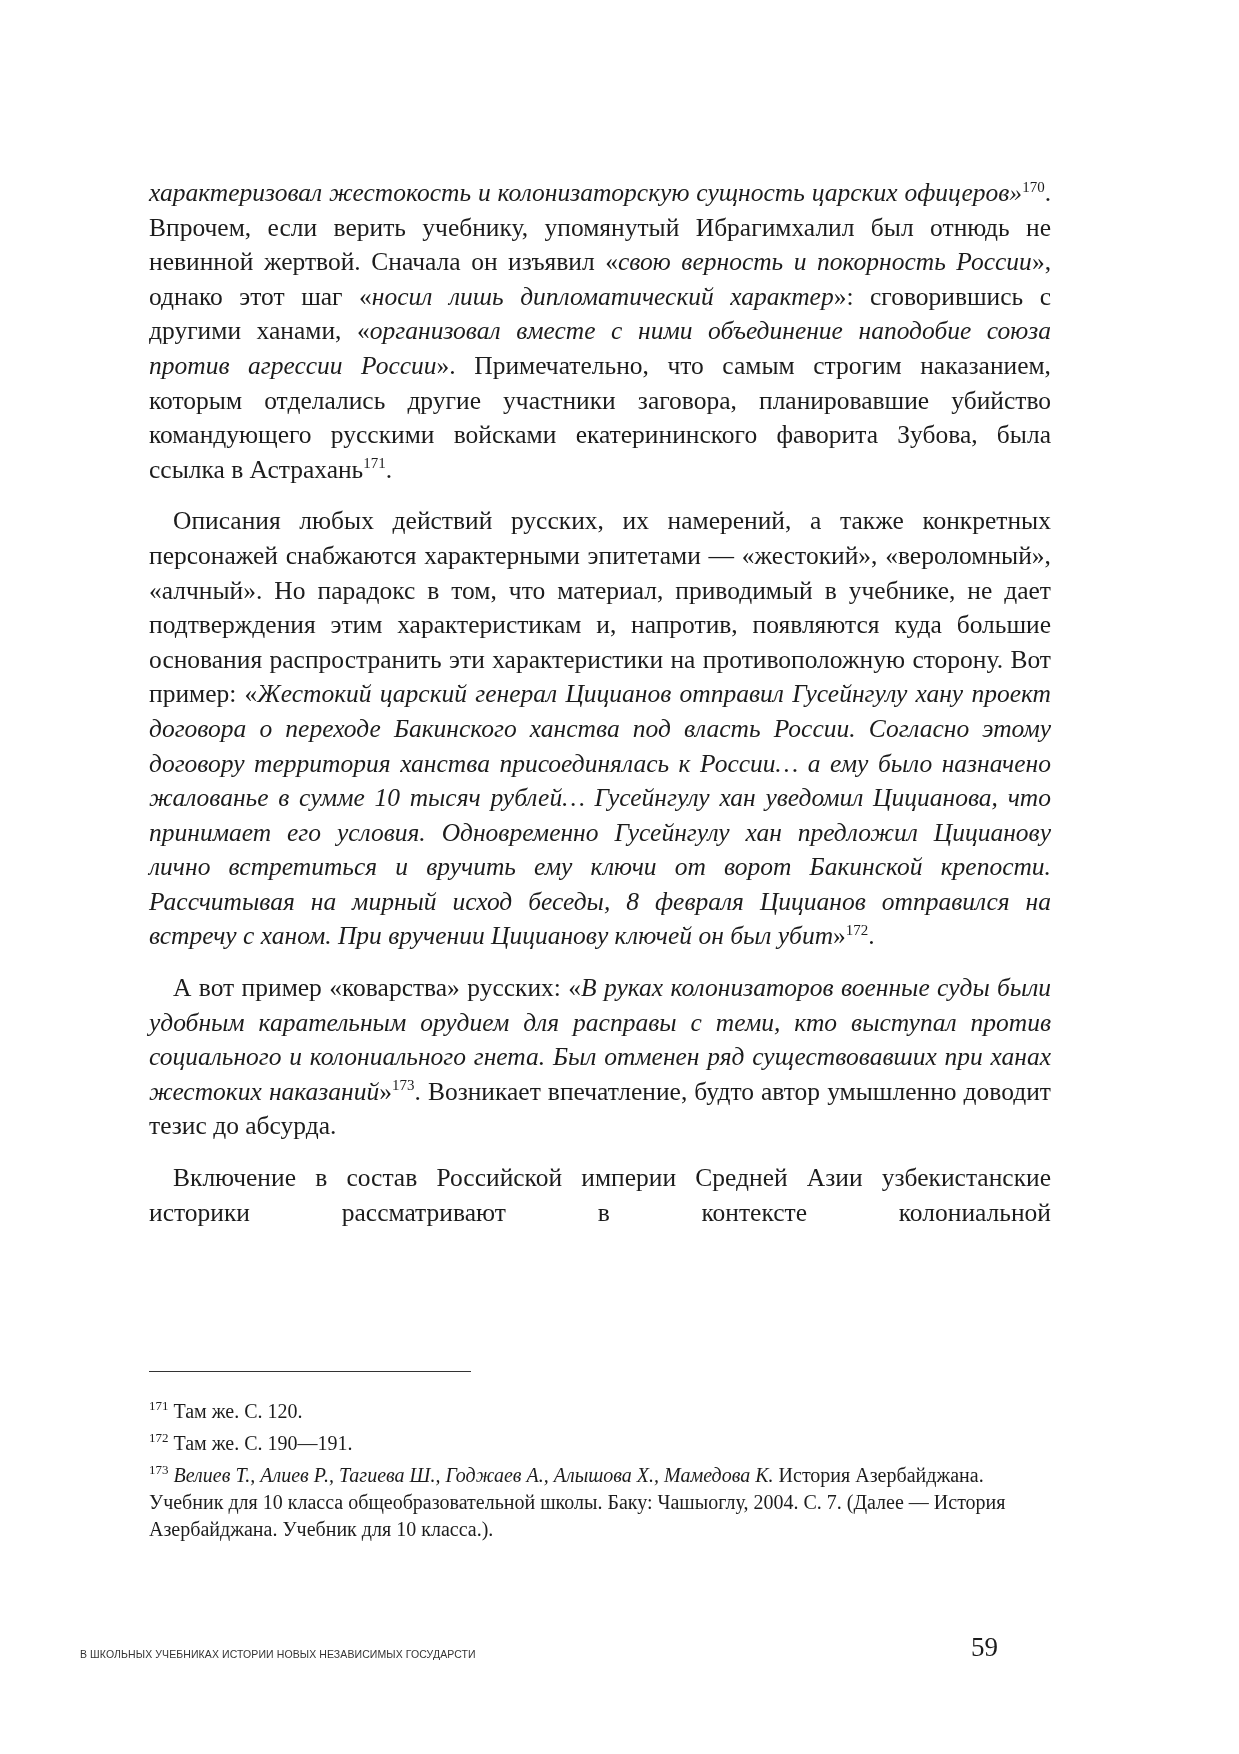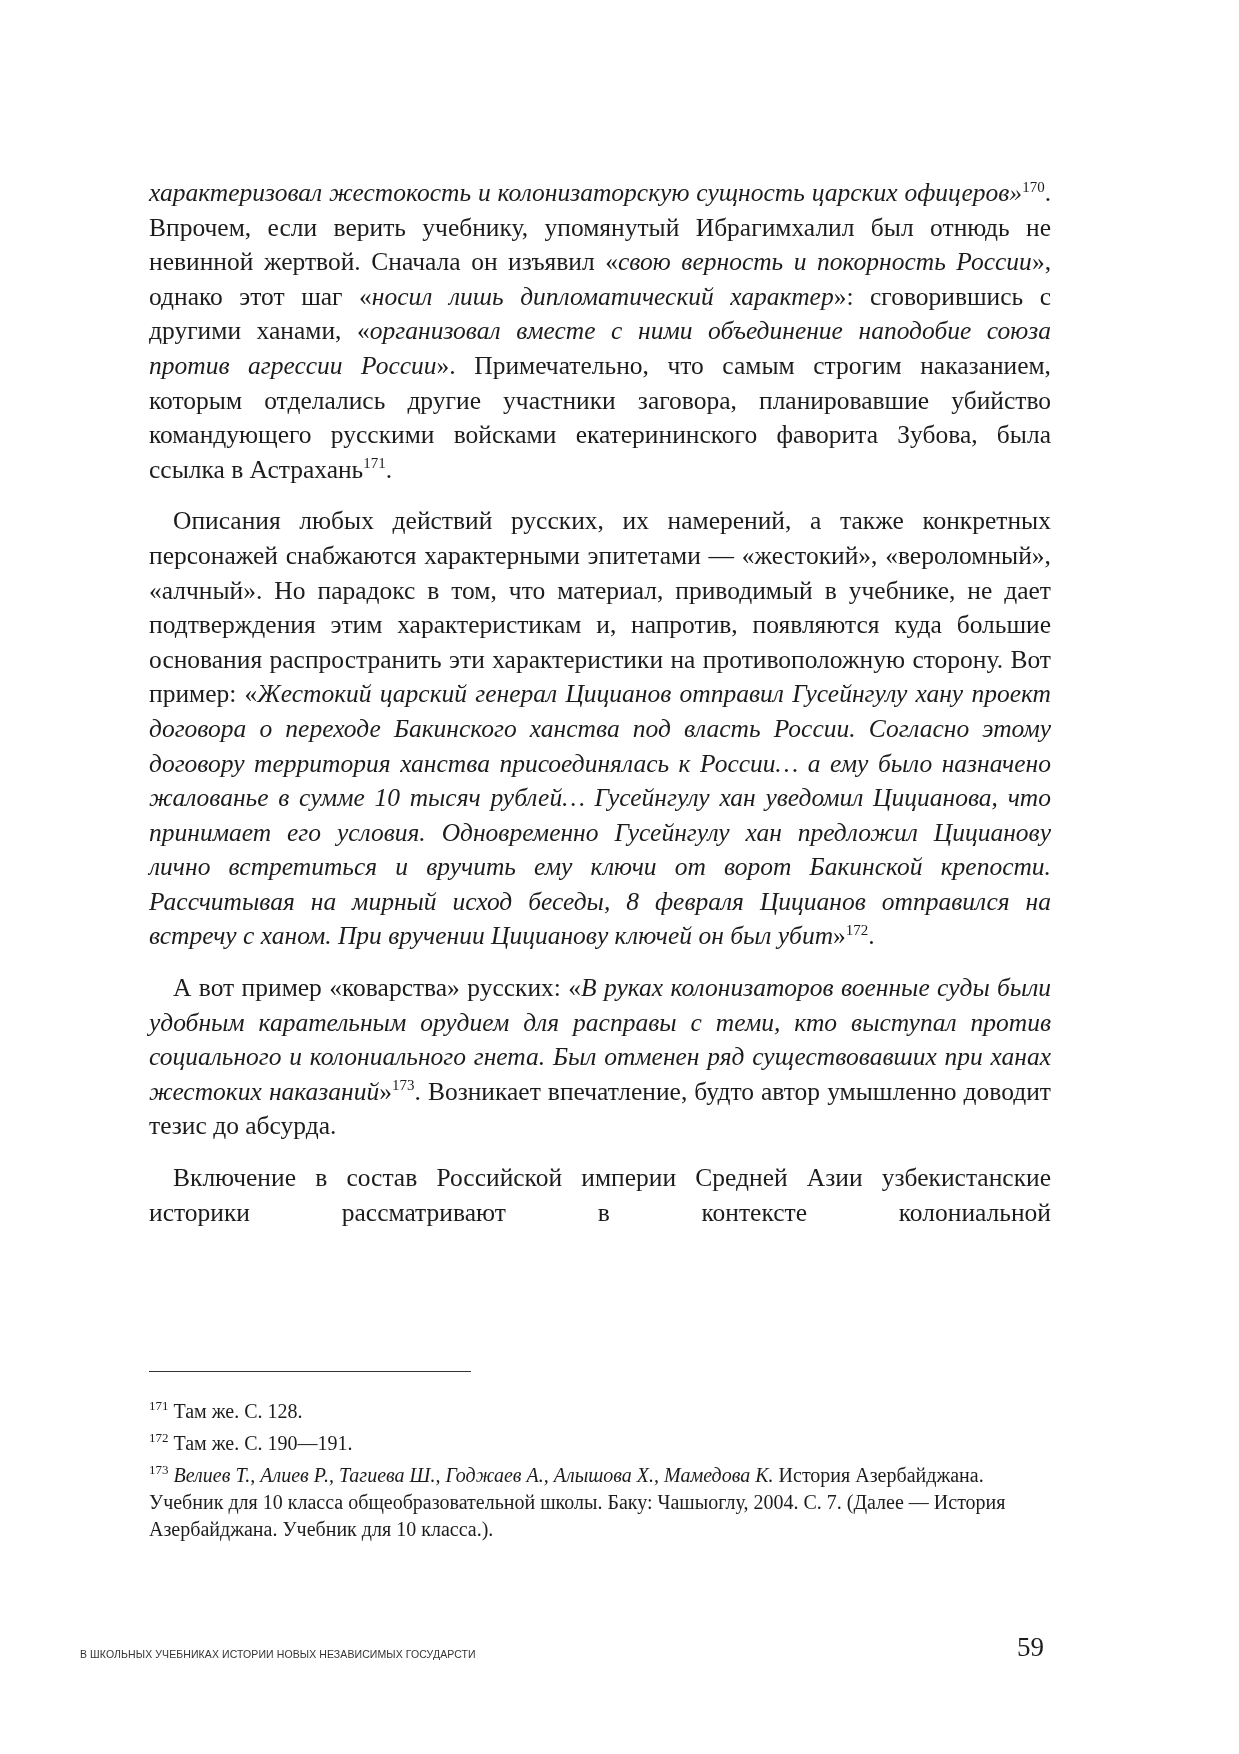--- a/index.html
+++ b/index.html
@@ -19,39 +19,39 @@
       font-family: "Liberation Serif", serif; font-size: 20px; line-height: 27px;
     }
     .fn { margin: 0 0 5px 0; }
     .fn sup { font-size: 13px; }
     .running-head {
       position: absolute; left: 72px; top: 1648px;
       font-family: "Liberation Sans", sans-serif; font-size: 10.5px; letter-spacing: 0.1px;
       text-transform: uppercase; color: #333; padding-left: 8px;
     }
     .page-number {
-      position: absolute; left: 1017px; top: 1632px;
+      position: absolute; left: 971px; top: 1632px;
       font-family: "Liberation Serif", serif; font-size: 27px; color: #1c1c1c;
     }
   </style>
 </head>
 <body>
 
 <div class="page-body">
   <p class="para"><em>характеризовал жестокость и колонизаторскую сущность царских офицеров»</em><sup>170</sup><span>. Впрочем, если верить учебнику, упомянутый Ибрагимхалил был отнюдь не невинной жертвой. Сначала он изъявил «</span><em>свою верность и покорность России</em><span>», однако этот шаг «</span><em>носил лишь дипломатический характер</em><span>»: сговорившись с другими ханами, «</span><em>организовал вместе с ними объединение наподобие союза против агрессии России</em><span>». Примечательно, что самым строгим наказанием, которым отделались другие участники заговора, планировавшие убийство командующего русскими войсками екатерининского фаворита Зубова, была ссылка в Астрахань</span><sup>171</sup><span>.</span></p>
 
   <p class="para indent"><span>Описания любых действий русских, их намерений, а также конкретных персонажей снабжаются характерными эпитетами — «жестокий», «вероломный», «алчный». Но парадокс в том, что материал, приводимый в учебнике, не дает подтверждения этим характеристикам и, напротив, появляются куда большие основания распространить эти характеристики на противоположную сторону. Вот пример: «</span><em>Жестокий царский генерал Цицианов отправил Гусейнгулу хану проект договора о переходе Бакинского ханства под власть России. Согласно этому договору территория ханства присоединялась к России… а ему было назначено жалованье в сумме 10 тысяч рублей… Гусейнгулу хан уведомил Цицианова, что принимает его условия. Одновременно Гусейнгулу хан предложил Цицианову лично встретиться и вручить ему ключи от ворот Бакинской крепости. Рассчитывая на мирный исход беседы, 8 февраля Цицианов отправился на встречу с ханом. При вручении Цицианову ключей он был убит</em><span>»</span><sup>172</sup><span>.</span></p>
 
   <p class="para indent"><span>А вот пример «коварства» русских: «</span><em>В руках колонизаторов военные суды были удобным карательным орудием для расправы с теми, кто выступал против социального и колониального гнета. Был отменен ряд существовавших при ханах жестоких наказаний</em><span>»</span><sup>173</sup><span>. Возникает впечатление, будто автор умышленно доводит тезис до абсурда.</span></p>
 
   <p class="para indent tight" style="text-align-last: justify;"><span>Включение в состав Российской империи Средней Азии узбекистанские историки рассматривают в контексте колониальной</span></p>
 </div>
 
 <div class="fn-rule"></div>
 
 <div class="footnotes">
-  <p class="fn"><sup>171</sup><span> Там же. С. 128.</span></p>
+  <p class="fn"><sup>171</sup><span> Там же. С. 120.</span></p>
   <p class="fn"><sup>172</sup><span> Там же. С. 190—191.</span></p>
   <p class="fn"><sup>173</sup><em> Велиев Т., Алиев Р., Тагиева Ш., Годжаев А., Алышова Х., Мамедова К.</em><span> История Азербайджана. Учебник для 10 класса общеобразовательной школы. Баку: Чашыоглу, 2004. С. 7. (Далее — История Азербайджана. Учебник для 10 класса.).</span></p>
 </div>
 
 <div class="running-head">В ШКОЛЬНЫХ УЧЕБНИКАХ ИСТОРИИ НОВЫХ НЕЗАВИСИМЫХ ГОСУДАРСТИ</div>
 <div class="page-number">59</div>
 
 </body></html>

